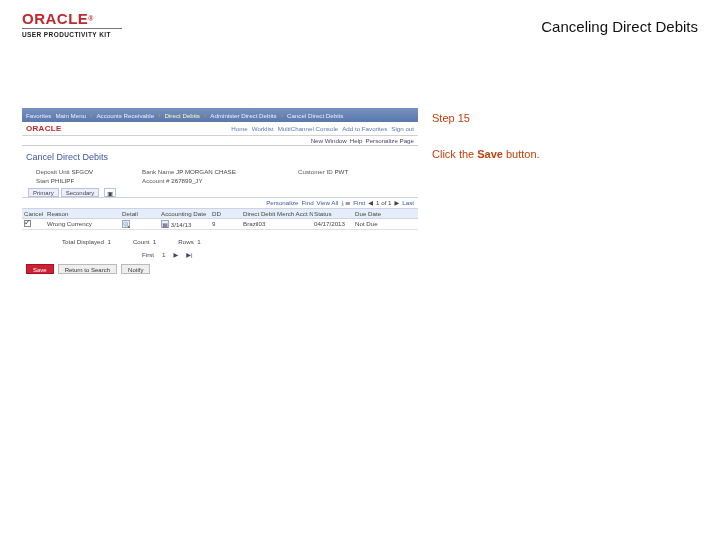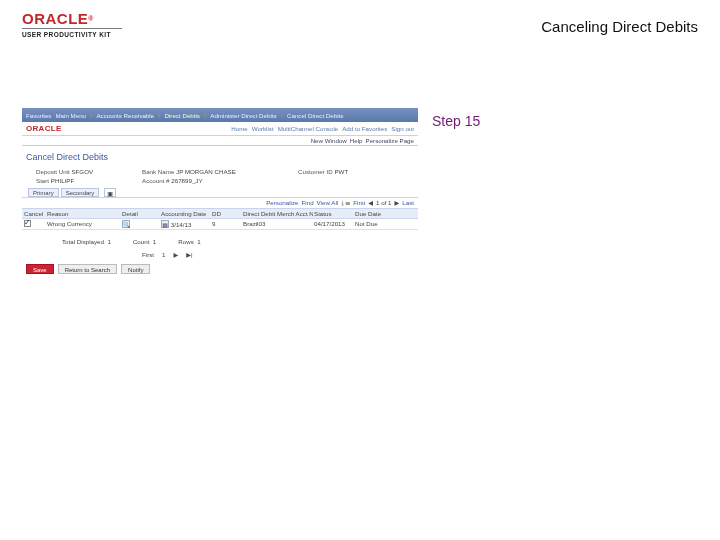--- a/index.html
+++ b/index.html
@@ -9,21 +9,21 @@
     
     .topbar { position: absolute; top: 12px; left: 22px; right: 22px; display: flex; justify-content: space-between; align-items: flex-start; }
     .brand { display: flex; flex-direction: column; }
     .oracle-logo { font-family: Arial, sans-serif; font-weight: 900; color: #c1272d; letter-spacing: 0.5px; font-size: 15px; line-height: 14px; }
     .oracle-logo sup { font-size: 7px; vertical-align: top; }
     .brand-rule { border-top: 1px solid #7a7a7a; width: 100px; margin-top: 2px; }
     .upk { font-size: 6.5px; letter-spacing: 0.4px; color: #222; margin-top: 2px; font-weight: 600; }
     .doc-title { font-size: 15px; color: #111; white-space: nowrap; margin-top: 6px; margin-left: 36px; }
 
     
-    .instructions { position: absolute; top: 110px; left: 432px; right: 22px; font-size: 14px; color: #701a75; line-height: 1.6; }
+    .instructions { position: absolute; top: 110px; left: 432px; right: 22px; font-size: 11px; color: #c2410c; line-height: 1.6; }
     .instructions .step { margin-bottom: 18px; }
     .instructions .body .bold { font-weight: 700; }
 
     
     .app-shot { position: absolute; top: 108px; left: 22px; width: 396px; font-size: 6.2px; color: #444;}
     .app-shot .nav { background: linear-gradient(#7892bf,#5a78ad); height: 14px; display: flex; align-items: center; padding: 0 4px; gap: 4px; color: #eef; }
     .app-shot .nav span { white-space: nowrap; }
     .app-shot .nav .accent { color: #fffbbd; }
     .app-shot .logorow { display:flex; align-items:center; height: 14px; padding: 0 4px; border-bottom: 1px solid #d2d2d2; justify-content: space-between;}
     .app-shot .logorow .ora { color:#c1272d; font-weight:900; font-size:8px; letter-spacing:0.3px;}
@@ -61,20 +61,23 @@
     <div class="brand">
       <div class="oracle-logo"><span>ORACLE</span><sup>®</sup></div>
       <div class="brand-rule"></div>
       <div class="upk">USER PRODUCTIVITY KIT</div>
     </div>
     <div class="doc-title">Canceling Direct Debits</div>
   </div>
 
   <div class="instructions">
     <div class="step">Step 15</div>
+    <div class="body">
+      <span>Click the </span><span class="bold">Save </span><span>button.</span>
+    </div>
   </div>
 
   <div class="app-shot">
     <div class="nav">
       <span>Favorites</span>
       <span>Main Menu</span>
         <span class="arrow">›</span>
       <span>Accounts Receivable</span>
         <span class="arrow">›</span>
       <span class="accent">Direct Debits</span>

